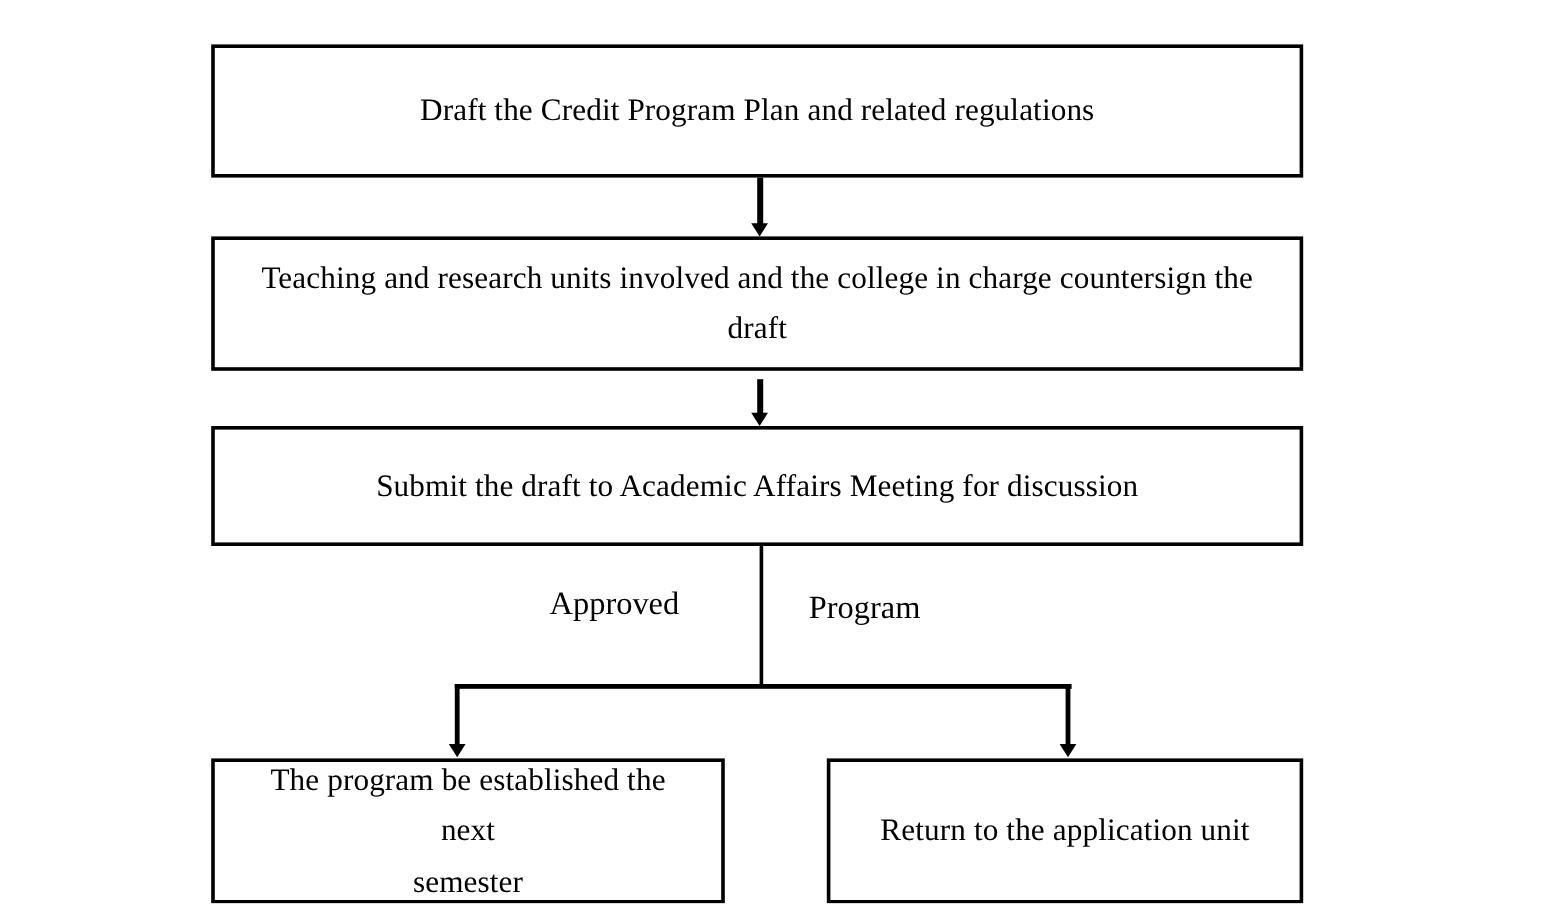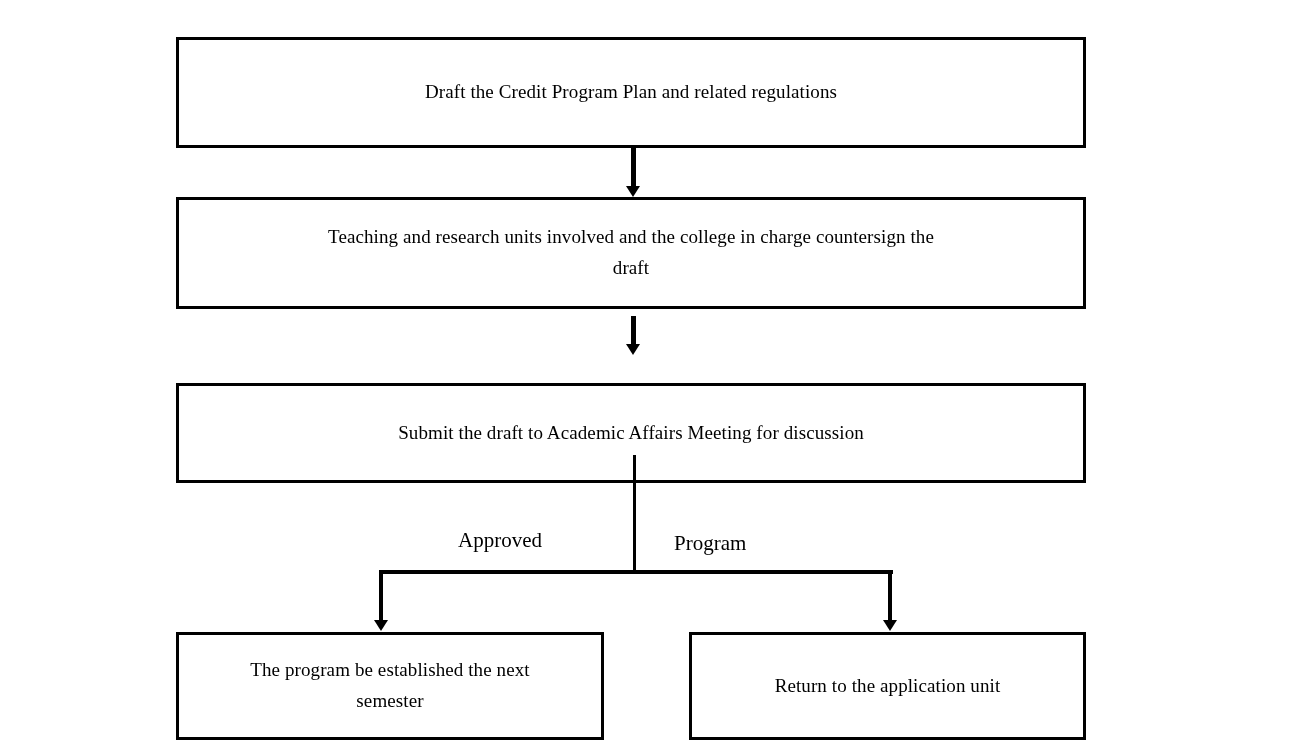--- a/index.html
+++ b/index.html
@@ -23,32 +23,32 @@
     box-sizing: border-box;
     border: 3px solid #000000;
     background: #ffffff;
     display: flex;
     align-items: center;
     justify-content: center;
     text-align: center;
   }
   .node .node-label {
     display: block;
-    font-size: 19px;
+    font-size: 26px;
     line-height: 1.62;
     letter-spacing: 0.1px;
     padding: 0 26px;
     white-space: pre-line;
   }
 
   #node-draft      { left:176px; top:37px;  width:910px; height:111px; }
   #node-countersign{ left:176px; top:197px; width:910px; height:112px; }
-  #node-submit     { left:176px; top:355px; width:910px; height:100px;margin-top:28px; }
-  #node-established{ left:176px; top:632px; width:428px; height:108px; }
-  #node-return     { left:689px; top:632px; width:397px; height:108px; }
+  #node-submit     { left:176px; top:355px; width:910px; height:100px; }
+  #node-established{ left:176px; top:632px; width:428px; height:121px; }
+  #node-return     { left:689px; top:632px; width:397px; height:121px; }
 
   
   .vline {
     position: absolute;
     background: #000000;
   }
   .hline {
     position: absolute;
     background: #000000;
   }
@@ -71,24 +71,23 @@
   #decision-stem      { left: 633px; top: 455px; width: 3px;  height: 116px; }
   #decision-bus       { left: 379px; top: 570px; width: 514px; height: 4px; }
   #branch-left-stem   { left: 379px; top: 570px; width: 4px;  height: 51px; }
   #branch-right-stem  { left: 888px; top: 570px; width: 4px;  height: 51px; }
   #branch-left-head   { left: 374px; top: 620px; }
   #branch-right-head  { left: 883px; top: 620px; }
 
   
   .edge-label {
     position: absolute;
-    font-size: 21px;
+    font-size: 27px;
     line-height: 1;
     white-space: nowrap;
-    margin-top: 40px;
   }
   #label-approved { left: 458px; top: 490px; }
   #label-rejected { left: 674px; top: 493px; }
 </style>
 </head>
 <body>
 
 <div id="canvas">
 
   <div class="node" id="node-draft">

